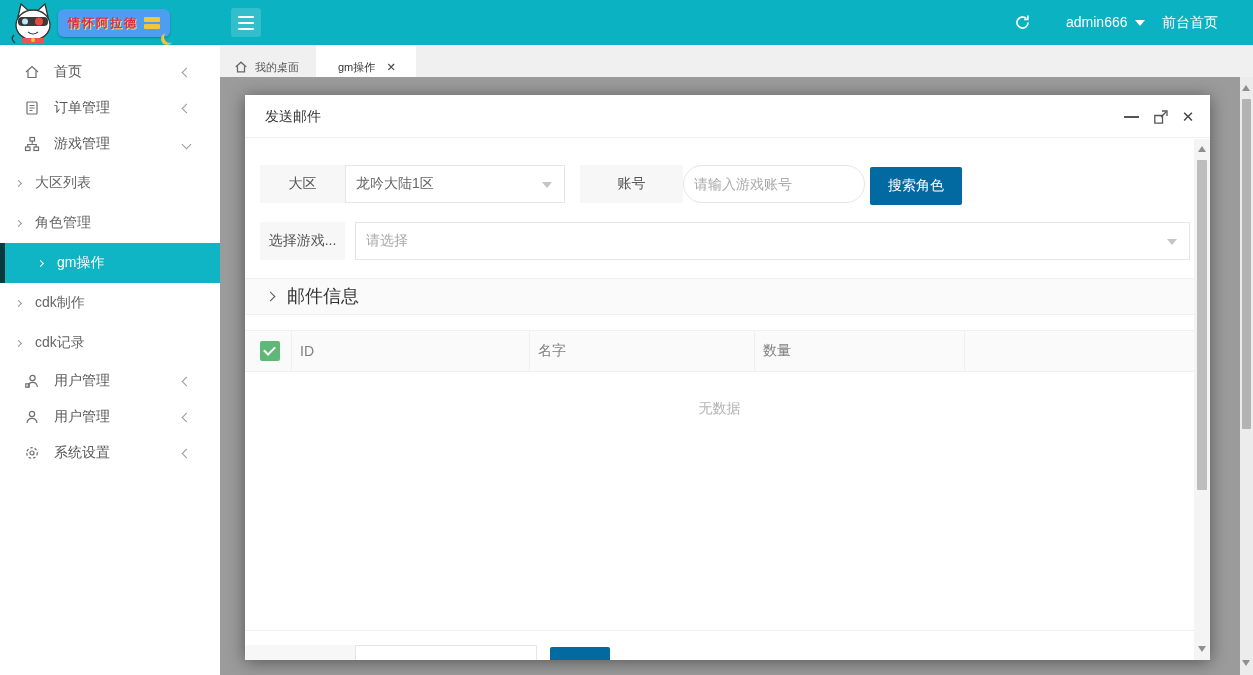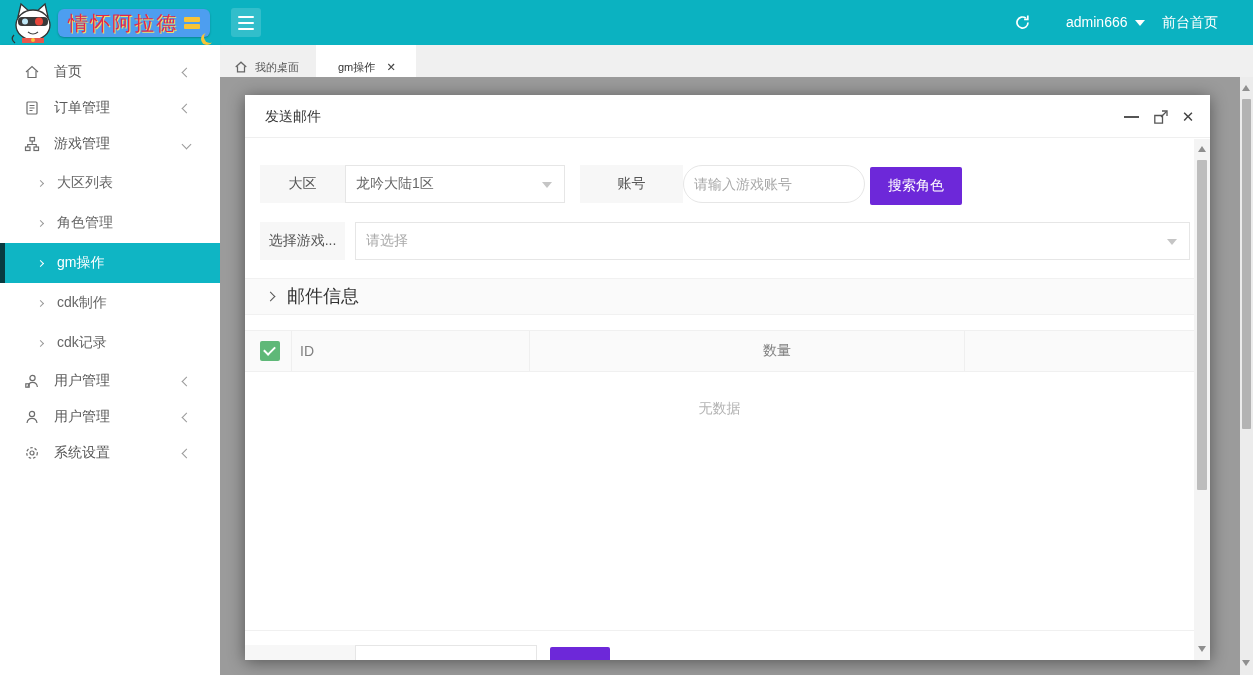--- a/index.html
+++ b/index.html
@@ -3,36 +3,36 @@
 <meta charset="utf-8">
 <style>
   *{margin:0;padding:0;box-sizing:border-box}
   body{font-family:"Liberation Sans",sans-serif;background:#fff}
   #stage{position:relative;width:1253px;height:675px;overflow:hidden;background:#fff;font-size:14px}
 
   
   .topbar{position:absolute;left:0;top:0;width:1253px;height:45px;background:#0bb2c1}
   .logo-cat{position:absolute;left:8px;top:1px}
   .logo-banner{position:absolute;left:58px;top:9px;height:28px;background:#4d9ef0;border-radius:6px;display:flex;align-items:center;padding:0 10px;box-shadow:0 1px 2px rgba(0,0,0,.25)}
-  .logo-text{color:#e3274b;font-weight:normal;font-size:20px;letter-spacing:2px;text-shadow:1px 1px 0 rgba(255,228,92,.9)}
+  .logo-text{color:#e3274b;font-weight:bold;font-size:12px;letter-spacing:2px;text-shadow:1px 1px 0 rgba(255,228,92,.9)}
   .logo-deco{display:inline-block;margin-left:6px}
   .logo-deco i{display:block;width:16px;height:5px;background:#f7c437;border-radius:1px;margin:2px 0}
   .moon{position:absolute;right:-6px;bottom:-6px;width:12px;height:12px;border-radius:50%;box-shadow:-3px 2px 0 0 #f7c437}
   .hamburger{position:absolute;left:231px;top:8px;width:30px;height:29px;background:rgba(255,255,255,.16);border-radius:3px;display:flex;flex-direction:column;justify-content:center;align-items:center;cursor:pointer}
   .hamburger i{display:block;width:16px;height:2px;background:#fff;margin:2px 0;border-radius:1px}
   .tb-link{position:absolute;top:0;height:45px;line-height:45px;color:#fff;font-size:14px;cursor:pointer}
   .caret-down{display:inline-block;width:0;height:0;border-left:5px solid transparent;border-right:5px solid transparent;border-top:6px solid #fff;margin-left:7px;vertical-align:middle}
 
   
   .sidebar{position:absolute;left:0;top:45px;width:220px;height:630px;background:#fff;box-shadow:1px 0 2px rgba(0,0,0,.08)}
   .mi{position:absolute;left:0;width:220px;height:36px;display:flex;align-items:center;padding-left:24px;color:#595959;cursor:pointer}
   .mi .lbl{margin-left:14px;font-size:14px}
   .mi svg{flex:none}
   .mi .chev{position:absolute;right:30px}
-  .smi{position:absolute;left:0;width:220px;height:40px;display:flex;align-items:center;padding-left:38px;color:#666;cursor:pointer}
+  .smi{position:absolute;left:0;width:220px;height:40px;display:flex;align-items:center;padding-left:16px;color:#666;cursor:pointer}
   .smi .lbl{margin-left:14px;font-size:14px}
   .smi.active{background:#0fb5c4;border-left:5px solid #083b40;padding-left:33px;color:#fff}
   .chev{display:inline-block;width:7px;height:7px;border-right:1px solid #9a9a9a;border-bottom:1px solid #9a9a9a}
   .chev.left{transform:rotate(135deg)}
   .chev.down{transform:rotate(45deg)}
   .chev.right{transform:rotate(-45deg)}
   .chev.sm{width:5px;height:5px}
   .chev.white{border-color:#fff}
   .chev.dark{border-color:#555;border-width:1.5px}
 
@@ -51,21 +51,21 @@
   .m-title{position:absolute;left:20px;top:0;line-height:43px;font-size:14px;color:#333}
   .m-btn{position:absolute;top:12px;width:20px;height:20px;cursor:pointer;display:flex;align-items:center;justify-content:center}
   .minus{width:15px;height:2px;background:#555}
   .x-icon::before{content:"\2715";font-size:15px;color:#444}
   .field-label{position:absolute;height:38px;background:#f7f7f7;color:#555;display:flex;align-items:center;justify-content:center;font-size:14px;white-space:nowrap;overflow:hidden}
   .sel{position:absolute;height:38px;background:#fff;border:1px solid #e6e6e6;display:flex;align-items:center;padding:0 28px 0 10px;font-size:14px;color:#666;cursor:pointer}
   .sel .ph{color:#a9a9a9}
   .sel .caret{position:absolute;right:12px;top:16px;width:0;height:0;border-left:5px solid transparent;border-right:5px solid transparent;border-top:6px solid #c5c5c5}
   .txt-input{position:absolute;height:38px;border:1px solid #e6e6e6;background:#fff;padding:0 10px;font-size:14px;color:#666;font-family:"Liberation Sans",sans-serif;outline:none}
   .txt-input::placeholder{color:#a9a9a9}
-  .btn-green{position:absolute;height:38px;background:#6d28d9;color:#fff;border:none;border-radius:2px;font-size:14px;cursor:pointer;font-family:"Liberation Sans",sans-serif}
+  .btn-green{position:absolute;height:38px;background:#0369a1;color:#fff;border:none;border-radius:2px;font-size:14px;cursor:pointer;font-family:"Liberation Sans",sans-serif}
   .section-bar{position:absolute;left:0;width:949px;height:37px;background:#fafafa;border-top:1px solid #f1f1f1;border-bottom:1px solid #f1f1f1;cursor:pointer}
   .section-bar .lbl{position:absolute;left:42px;line-height:35px;font-size:18px;color:#333}
   .thead{position:absolute;left:0;width:949px;height:42px;background:#fafafa;border-top:1px solid #f0f0f0;border-bottom:1px solid #f0f0f0}
   .th{position:absolute;top:0;height:40px;display:flex;align-items:center;padding-left:8px;font-size:14px;color:#808080;border-right:1px solid #efefef}
   .cb{position:absolute;width:20px;height:20px;background:#5fb878;border-radius:2px;cursor:pointer}
   .cb::after{content:"";position:absolute;left:6px;top:3px;width:5px;height:9px;border-right:2px solid #fff;border-bottom:2px solid #fff;transform:rotate(45deg)}
   .empty-text{position:absolute;left:0;width:949px;text-align:center;color:#b3b3b3;font-size:14px}
   .hline{position:absolute;border-top:1px solid #f0f0f0}
 
   
@@ -250,20 +250,21 @@
     <div class="section-bar" style="top:183px">
       <span class="chev dark right" style="position:absolute;left:22px;top:14px"></span>
       <span class="lbl">邮件信息</span>
     </div>
 
     <div class="thead" style="top:235px">
       <div class="th" style="left:0;width:47px">
         <span class="cb" style="left:15px;top:10px"></span>
       </div>
       <div class="th" style="left:47px;width:238px">ID</div>
+      <div class="th" style="left:285px;width:225px">名字</div>
       <div class="th" style="left:510px;width:210px">数量</div>
       <div class="th" style="left:720px;width:229px;border-right:none"></div>
     </div>
 
     <div class="empty-text" style="top:305px">无数据</div>
     <div class="hline" style="left:0;top:535px;width:949px"></div>
 
     <div class="field-label" style="left:0;top:550px;width:110px"></div>
     <input class="txt-input" style="left: 110px; top: 550px; width: 182px;">
     <button class="btn-green" style="left:305px;top:552px;width:60px"></button>

